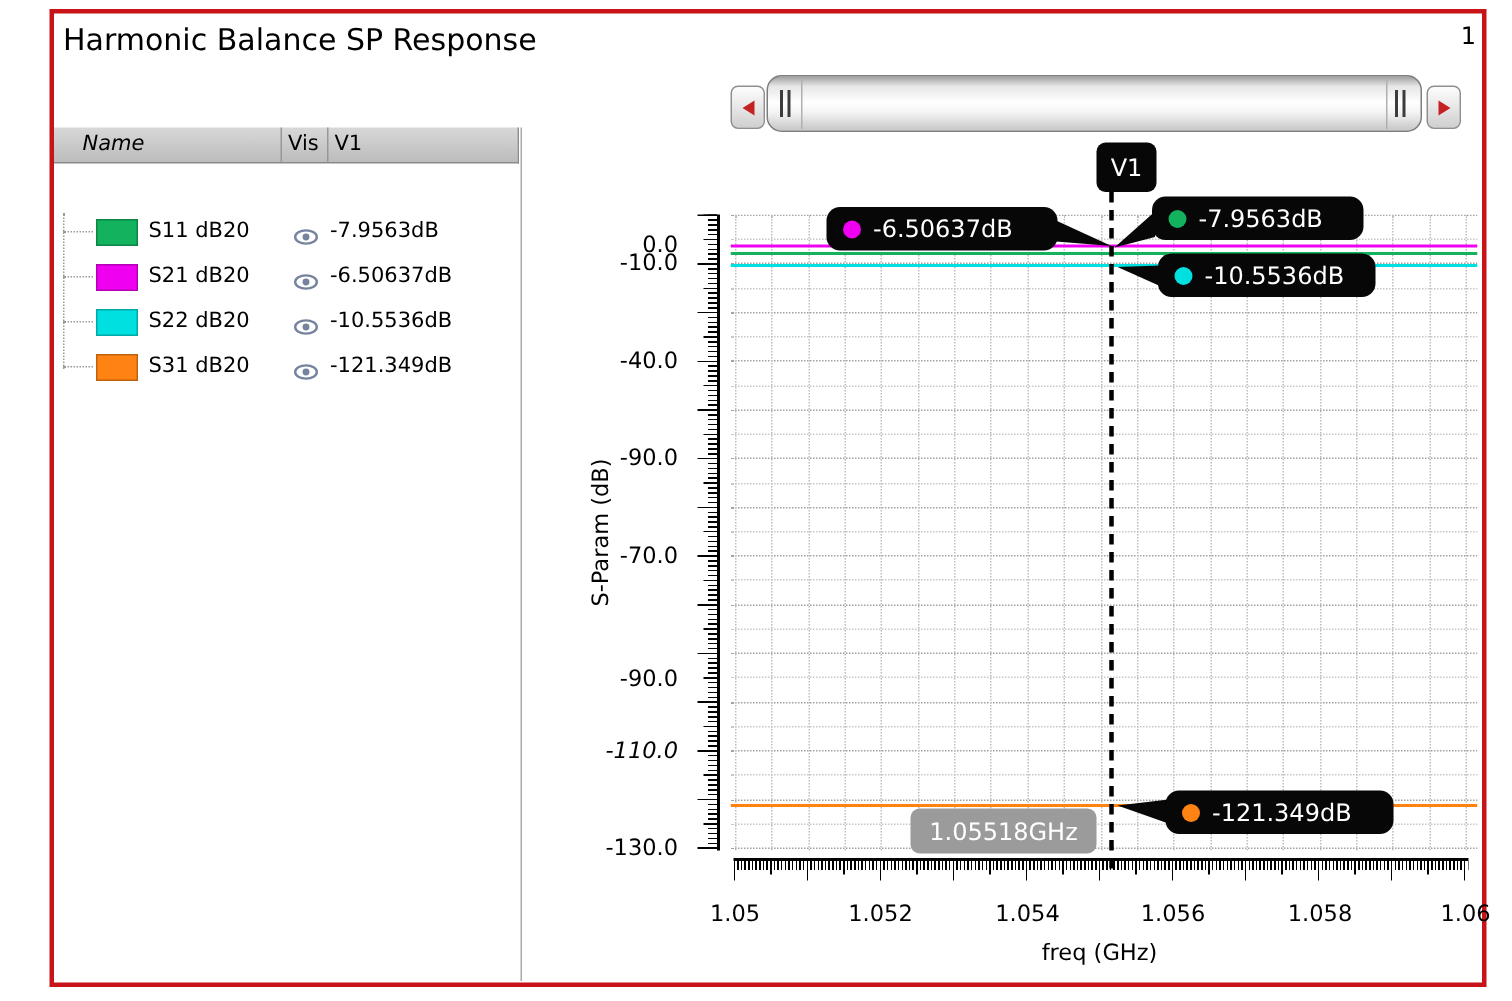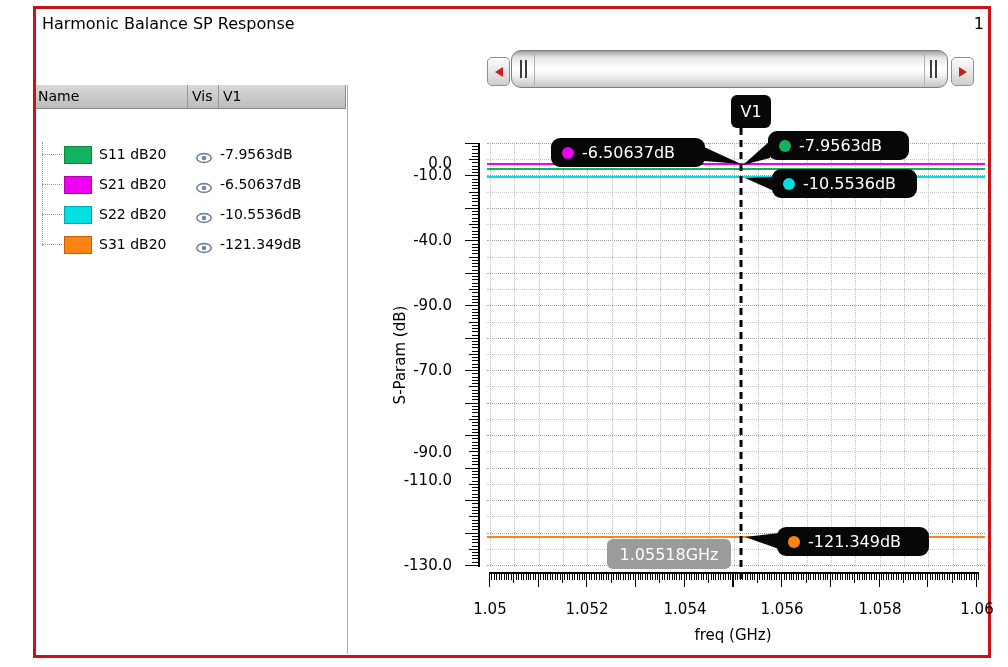--- a/index.html
+++ b/index.html
@@ -2,21 +2,21 @@
 <html><head>
 <meta charset="utf-8">
 <style>
   html,body{margin:0;padding:0;background:#fff;}
   body{width:1008px;height:667px;position:relative;font-family:"DejaVu Sans",sans-serif;color:#000;overflow:hidden;}
   .abs{position:absolute;}
 
   
   .frame{left:33px;top:6px;width:952px;height:646px;border:3px solid #c81418;background:#fff;}
 
-  .title{left:42px;top:14px;font-size:16px;}
+  .title{left:42px;top:14px;font-size:20px;}
   .pagenum{left:960px;top:14px;width:24px;text-align:right;font-size:16px;}
 
   
   .sbar{left:487px;top:50px;width:487px;height:38px;}
   .sbtn{position:absolute;top:7px;width:21px;height:27px;border:1px solid #8f8f8f;border-radius:5px;
         background:linear-gradient(to bottom,#fdfdfd 0%,#e9e9e9 45%,#cfcfcf 100%);
         display:flex;align-items:center;justify-content:center;}
   .sbtn.left{left:0;} .sbtn.right{right:0;}
   .tri-l{width:0;height:0;border-top:5px solid transparent;border-bottom:5px solid transparent;border-right:8px solid #c42222;}
   .tri-r{width:0;height:0;border-top:5px solid transparent;border-bottom:5px solid transparent;border-left:8px solid #c42222;}
@@ -27,21 +27,21 @@
   .grip span{position:absolute;top:0;bottom:0;width:2px;background:#3c3c3c;}
   .grip span:first-child{left:0;} .grip span:last-child{left:5px;}
   .seam{position:absolute;top:1px;bottom:1px;width:1px;background:#b0b0b0;}
   .seam.l{left:22px;} .seam.r{right:22px;}
 
   
   .lheader{left:36px;top:85px;width:309px;height:23px;
         background:linear-gradient(to bottom,#d8d8d8,#bcbcbc);
         border-right:1px solid #8a8a8a;border-bottom:1px solid #8a8a8a;font-size:14px;}
   .lheader .cell{position:absolute;top:3px;}
-  .hname{left:2px;} .hvis{left:156px;} .hv1{left:187px;}
+  .hname{left:19px;font-style:italic;} .hvis{left:156px;} .hv1{left:187px;}
   .colsep{position:absolute;top:0;bottom:0;width:1px;background:#979797;}
   .cs1{left:151px;} .cs2{left:182px;}
 
   .treeline{left:42px;top:142px;width:1px;height:104px;border-left:1px dotted #9a9a9a;}
   .lrow{left:36px;width:310px;height:30px;}
   .stub{position:absolute;left:6px;top:14px;width:20px;border-top:1px dotted #9a9a9a;}
   .swatch{position:absolute;left:28px;top:6px;width:26px;height:16px;border:1px solid rgba(0,0,0,.25);}
   .lname{position:absolute;left:63px;top:6px;font-size:14px;}
   .leye{position:absolute;left:160px;top:9px;width:16px;height:12px;}
   .lval{position:absolute;left:184px;top:6px;font-size:14px;}
@@ -171,21 +171,21 @@
 
 <div class="abs divider"></div>
 
 <div class="abs ylab">S-Param (dB)</div>
 <span class="abs ytick" style="top:134px;margin-top:20px;">0.0</span>
 <span class="abs ytick" style="top:166px;">-10.0</span>
 <span class="abs ytick" style="top:231px;">-40.0</span>
 <span class="abs ytick" style="top:296px;">-90.0</span>
 <span class="abs ytick" style="top:361px;">-70.0</span>
 <span class="abs ytick" style="top:426px;margin-top:17px;">-90.0</span>
-<span class="abs ytick" style="top:471px;">-110.0</span>
+<span class="abs ytick" style="top:491px;font-style:italic;">-110.0</span>
 <span class="abs ytick" style="top:556px;">-130.0</span>
 <div class="abs yruler">
   <div class="yt min"></div>
     <div class="yt med"></div>
     <div class="yt maj"></div>
 </div>
 
 <div class="abs xruler">
   <div class="xt min"></div>
     <div class="xt med"></div>

